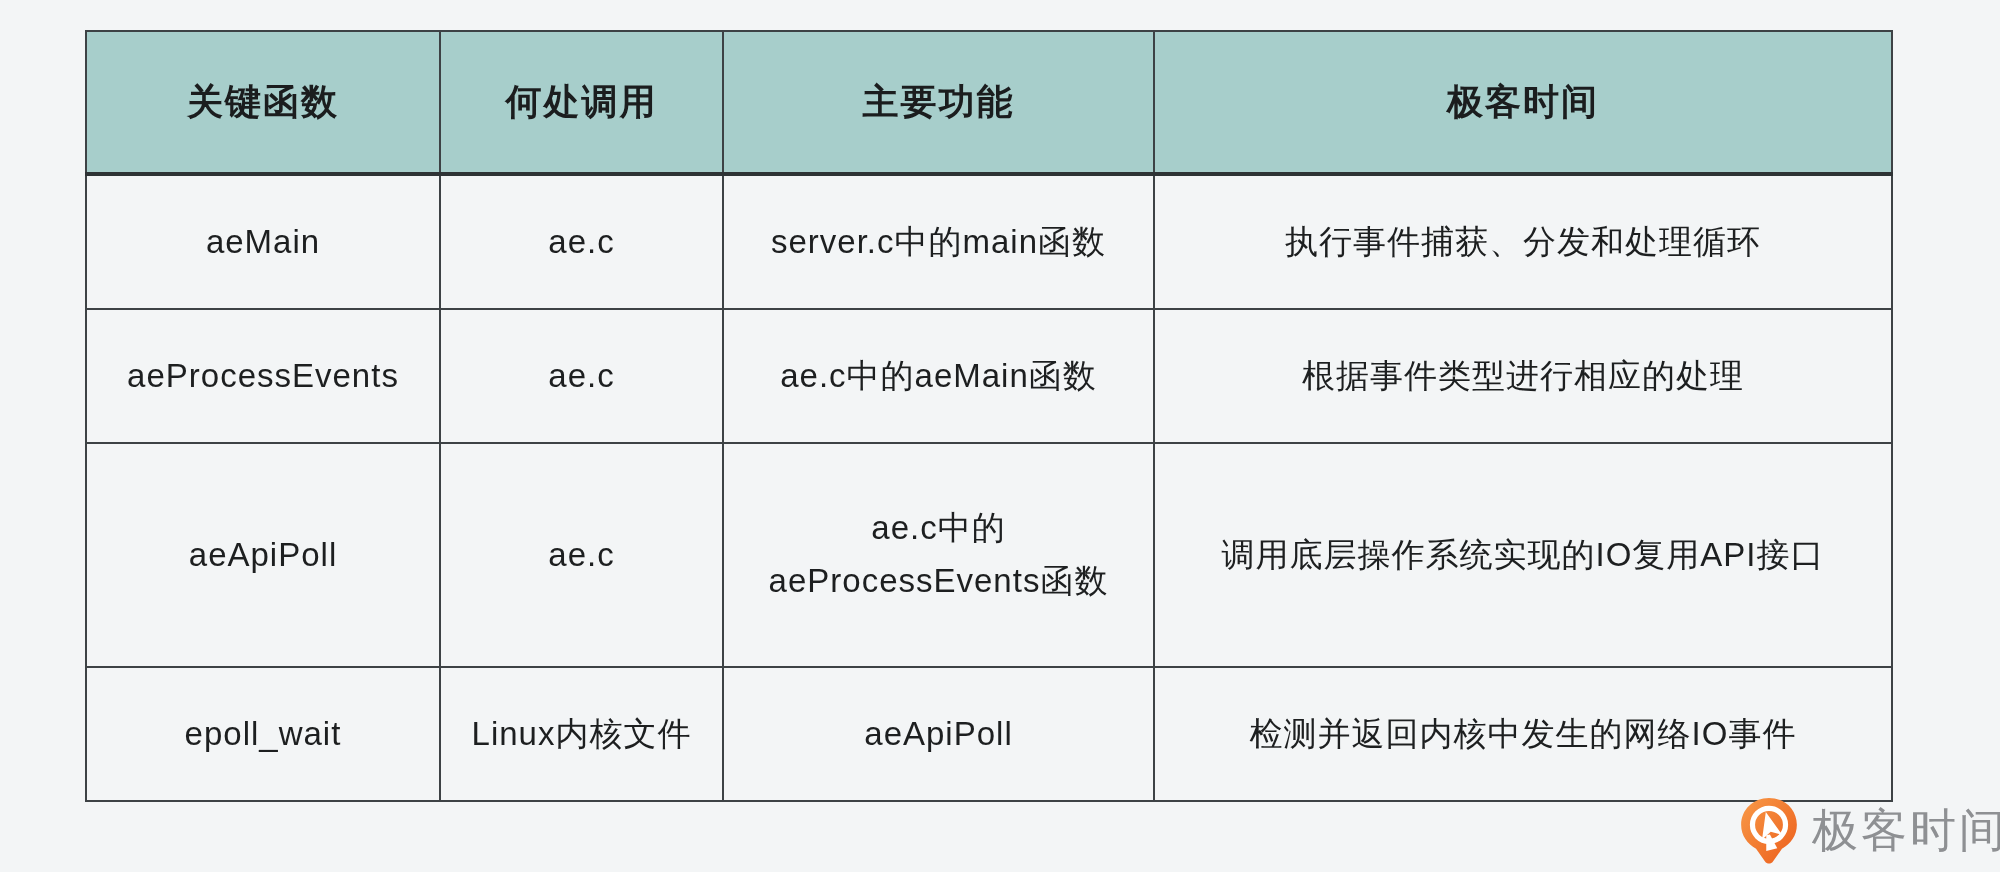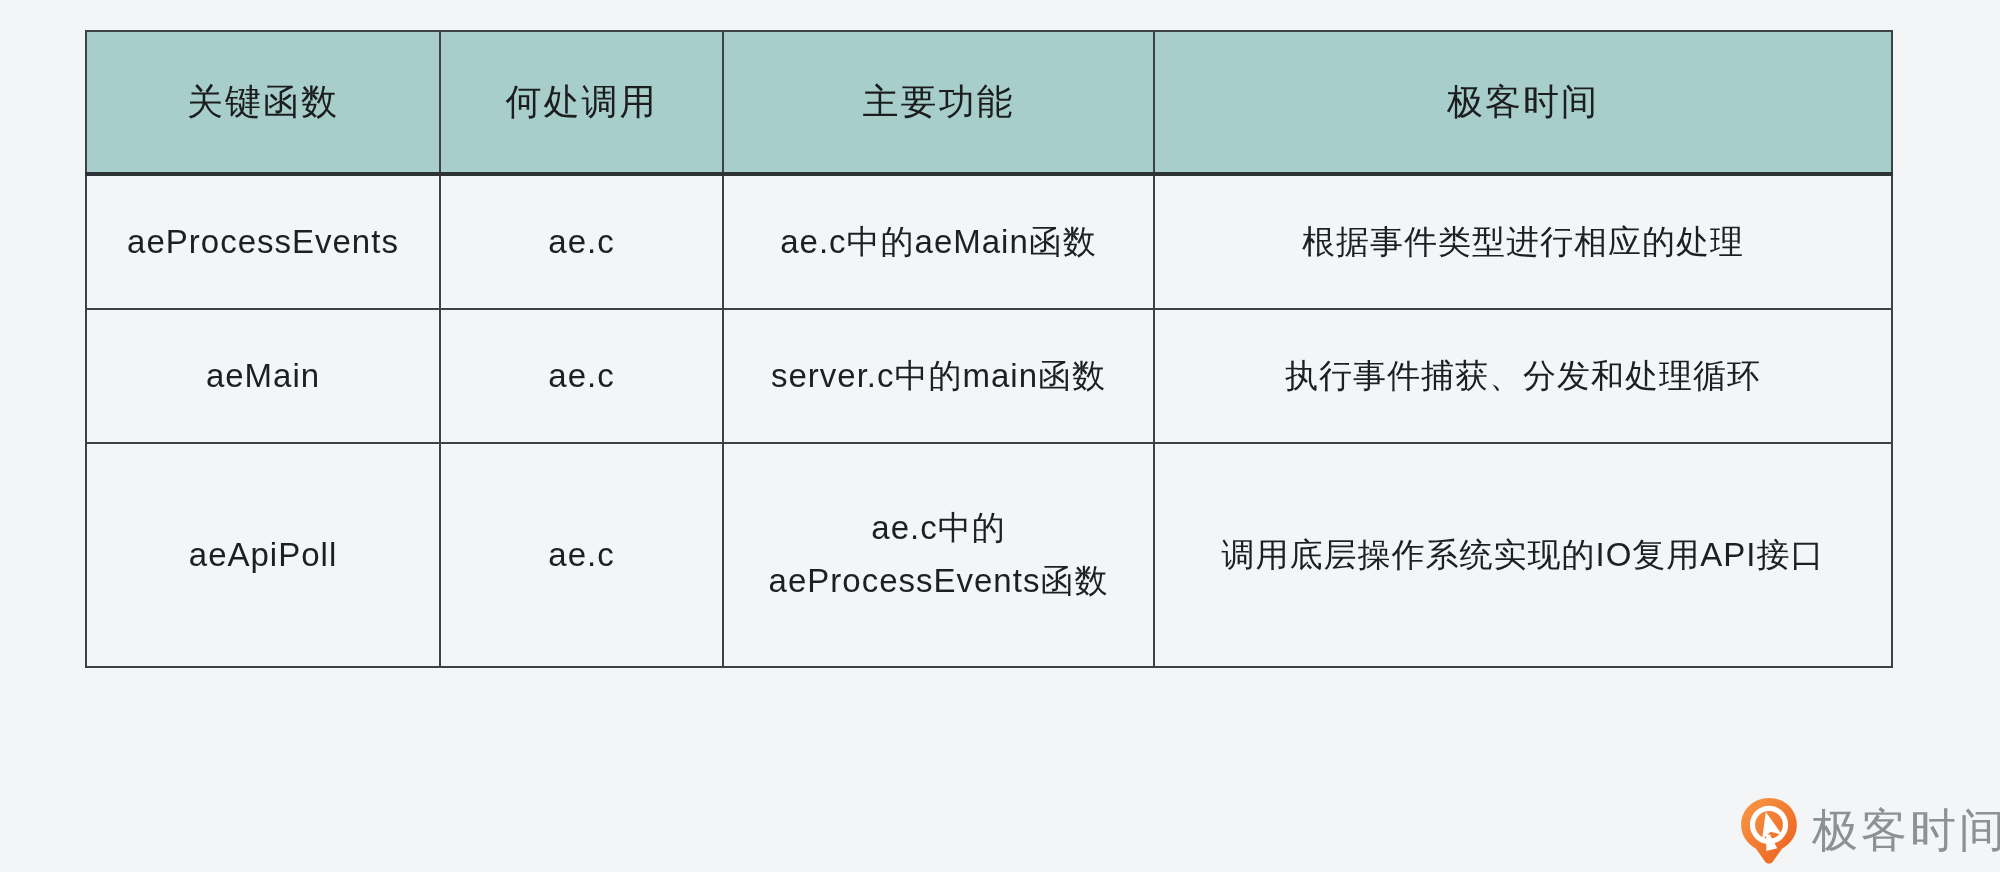--- a/index.html
+++ b/index.html
@@ -29,21 +29,21 @@
   }
   col.c1 { width: 354px; }
   col.c2 { width: 283px; }
   col.c3 { width: 431px; }
   col.c4 { width: 738px; }
 
   .func-table th {
     height: 138px;
     background: #a7cecb;
     font-size: 36px;
-    font-weight: 400;
+    font-weight: 700;
     letter-spacing: 2px;
     color: #1b1d1e;
     border: 2px solid #3d4245;
     border-bottom: 4px solid #2e3335;
     text-align: center;
     vertical-align: middle;
   }
 
   .func-table td {
     border: 2px solid #3d4245;
@@ -95,37 +95,43 @@
     <thead>
       <tr>
         <th>关键函数</th>
         <th>何处调用</th>
         <th>主要功能</th>
         <th>极客时间</th>
       </tr>
     </thead>
     <tbody>
       <tr class="row-std">
+        <td>aeMain</td>
+        <td>ae.c</td>
+        <td>server.c中的main函数</td>
+        <td>执行事件捕获、分发和处理循环</td>
+      </tr>
+      <tr class="row-std">
         <td>aeProcessEvents</td>
         <td>ae.c</td>
         <td>ae.c中的aeMain函数</td>
         <td>根据事件类型进行相应的处理</td>
-      </tr>
-      <tr class="row-std">
-        <td>aeMain</td>
-        <td>ae.c</td>
-        <td>server.c中的main函数</td>
-        <td>执行事件捕获、分发和处理循环</td>
       </tr>
       <tr class="row-tall">
         <td>aeApiPoll</td>
         <td>ae.c</td>
         <td>ae.c中的
 aeProcessEvents函数</td>
         <td>调用底层操作系统实现的IO复用API接口</td>
+      </tr>
+      <tr class="row-std">
+        <td>epoll_wait</td>
+        <td>Linux内核文件</td>
+        <td>aeApiPoll</td>
+        <td>检测并返回内核中发生的网络IO事件</td>
       </tr>
     </tbody>
   </table>
 </div>
 
 <div class="brand">
   <span class="brand-icon">
     <svg viewBox="0 0 64 72" xmlns="http://www.w3.org/2000/svg">
       <defs>
         <linearGradient id="gk" x1="0" y1="0" x2="1" y2="1">

